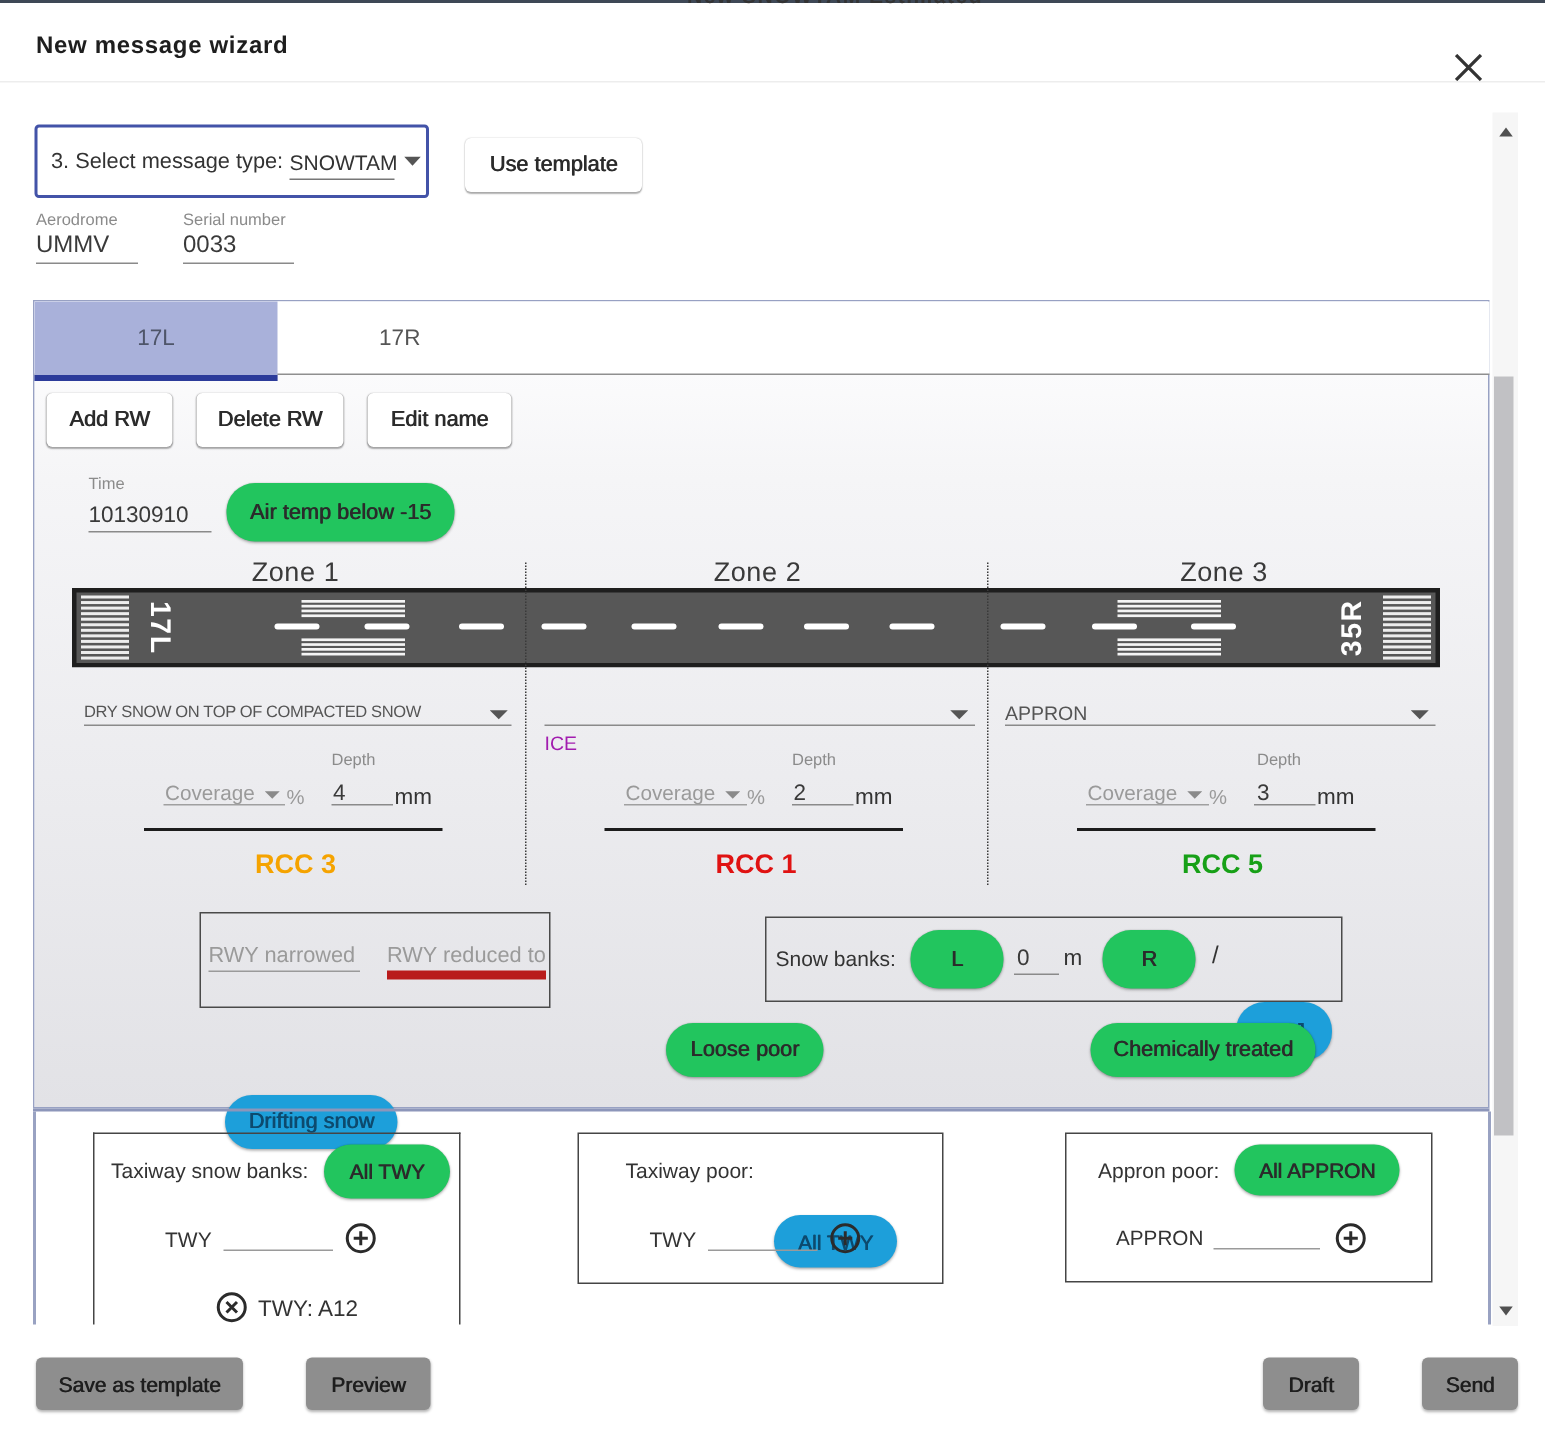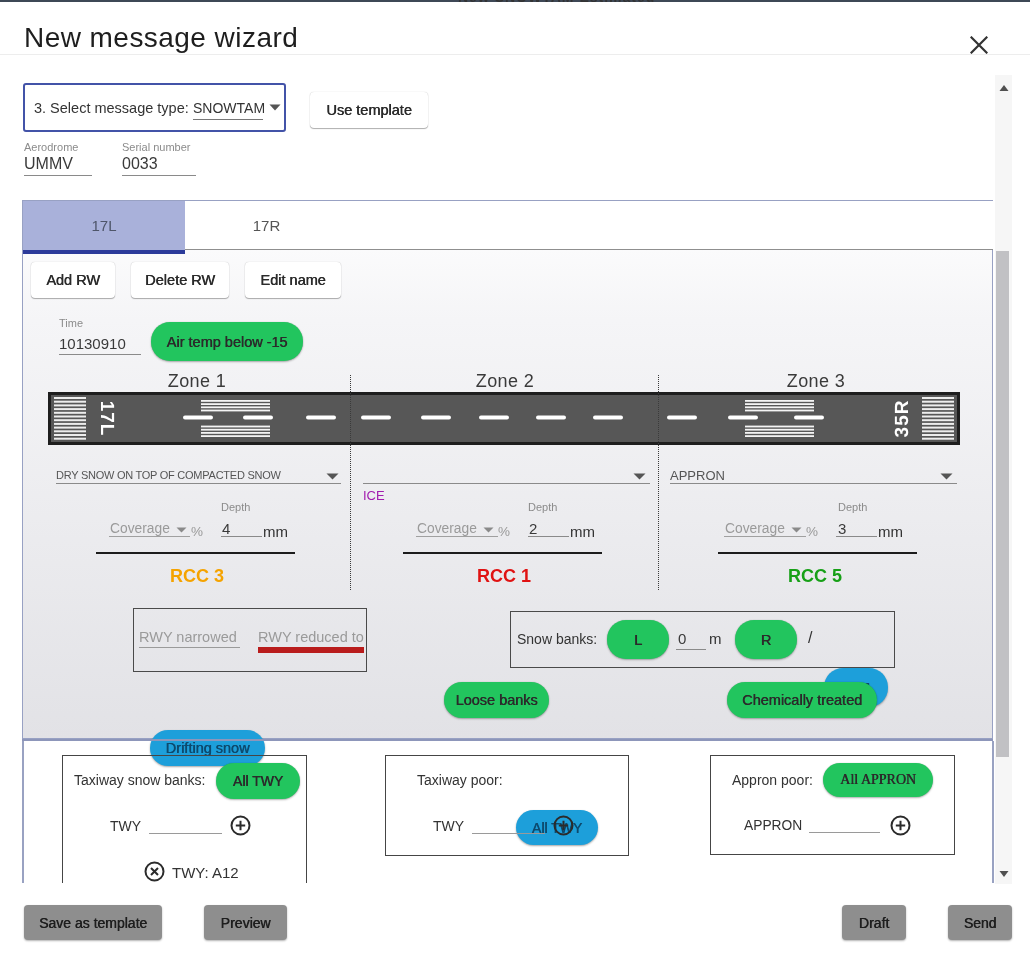--- a/index.html
+++ b/index.html
@@ -17,21 +17,21 @@
   .gray { color:#9a9a9a; }
 </style>
 </head>
 <body>
 
 <div class="abs" style="top:0;left:0;width:1030px;height:2px;background:#3e4856"></div>
 <div class="abs" style="top:-11px;left:458px;width:260px;height:16px;overflow:hidden;">
   <div style="font-size:14px;font-weight:bold;color:#333;letter-spacing:1px;">New SNOWTAM Estimated</div>
 </div>
 
-<div class="abs" style="top:22px;left:24px;font-size:28px;font-weight:normal;letter-spacing:0.45px;color:#1e1e1e;">New message wizard</div>
+<div class="abs" style="top:22px;left:24px;font-size:16px;font-weight:bold;letter-spacing:0.45px;color:#1e1e1e;">New message wizard</div>
 <svg class="abs" style="top:36px;left:970px;" width="18" height="18" viewBox="0 0 18 18">
   <path d="M0.7 0.7 L17.3 17.3 M17.3 0.7 L0.7 17.3" stroke="#333" stroke-width="2.2" fill="none"></path>
 </svg>
 <div class="abs" style="top:54px;left:0;width:1030px;height:1px;background:#ededed"></div>
 
 <div class="abs" style="top:75px;left:995px;width:17px;height:809px;background:#f6f6f6"></div>
 <div class="abs" style="top:251px;left:996px;width:13px;height:506px;background:#c1c1c4"></div>
 <svg class="abs" style="top:84px;left:999px;" width="10" height="8">
     <path d="M5 1 L9.5 7 L0.5 7 Z" fill="#505050"></path>
   </svg>
@@ -213,21 +213,21 @@
 <div class="abs" style="top:631px;left:517px;font-size:14px;color:#333;">Snow banks:</div>
 <div class="abs pill" style="top:620px;left:607px;width:62px;height:39px;">L</div>
 <div class="abs inp" style="top:630px;left:678px;">0</div>
 <div class="abs" style="top:649px;left:676px;width:30px;height:1px;background:#8a8a8a"></div>
 <div class="abs" style="top:630px;left:709px;font-size:15px;color:#333;">m</div>
 <div class="abs pill" style="top:620px;left:735px;width:62px;height:39px;">R</div>
 <div class="abs" style="top:629px;left:808px;font-size:16px;color:#333;">/</div>
 <div class="abs pill bluepill" style="top:620px;left:824px;width:64px;height:39px;">ADJ</div>
 
 <div class="abs pill bluepill" style="top:682px;left:150px;width:115px;height:36px;">Drifting snow</div>
-<div class="abs pill" style="top:682px;left:444px;width:105px;height:36px;">Loose banks</div>
+<div class="abs pill" style="top:682px;left:444px;width:105px;height:36px;">Loose poor</div>
 <div class="abs pill" style="top:682px;left:727px;width:150px;height:36px;">Chemically treated</div>
 
 <div class="abs" style="top:739px;left:22px;width:971px;height:2px;background:#8d96ba"></div>
 <div class="abs" style="top:741px;left:22px;width:1.5px;height:142px;background:#99a2c2"></div>
 <div class="abs" style="top:741px;left:992px;width:1.5px;height:142px;background:#99a2c2"></div>
 
 <div class="abs" style="top:755px;left:62px;width:245px;height:128px;border:1px solid #454545;border-bottom:none;"></div>
 <div class="abs" style="top:772px;left:74px;font-size:14px;color:#333;">Taxiway snow banks:</div>
 <div class="abs pill" style="top:763px;left:216px;width:84px;height:36px;font-size:14px;">All TWY</div>
 <div class="abs" style="top:818px;left:110px;font-size:14px;color:#333;">TWY</div>
@@ -247,21 +247,21 @@
 <div class="abs pill bluepill" style="top:762px;left:516px;width:82px;height:35px;font-size:14px;">All TWY</div>
 <div class="abs" style="top:818px;left:433px;font-size:14px;color:#333;">TWY</div>
 <div class="abs" style="top:833px;left:472px;width:73px;height:1px;background:#9a9a9a"></div>
 <svg class="abs" style="top:815px;left:553px;" width="21" height="21" viewBox="0 0 21 21">
   <circle cx="10.5" cy="10.5" r="9" fill="none" stroke="#2b2b2b" stroke-width="2"></circle>
   <path d="M10.5 5.8 V15.2 M5.8 10.5 H15.2" stroke="#2b2b2b" stroke-width="2"></path>
 </svg>
 
 <div class="abs" style="top:755px;left:710px;width:245px;height:100px;border:1px solid #454545;"></div>
 <div class="abs" style="top:772px;left:732px;font-size:14px;color:#333;">Appron poor:</div>
-<div class="abs pill" style="top:763px;left:823px;width:110px;height:34px;font-size:14px;font-family:Liberation Serif, serif;">All APPRON</div>
+<div class="abs pill" style="top:763px;left:823px;width:110px;height:34px;font-size:14px;">All APPRON</div>
 <div class="abs" style="top:818px;left:744px;font-size:13.8px;color:#333;">APPRON</div>
 <div class="abs" style="top:832px;left:809px;width:71px;height:1px;background:#9a9a9a"></div>
 <svg class="abs" style="top:815px;left:890px;" width="21" height="21" viewBox="0 0 21 21">
   <circle cx="10.5" cy="10.5" r="9" fill="none" stroke="#2b2b2b" stroke-width="2"></circle>
   <path d="M10.5 5.8 V15.2 M5.8 10.5 H15.2" stroke="#2b2b2b" stroke-width="2"></path>
 </svg>
 
 <div class="abs gbtn" style="top:905px;left:24px;width:138px;height:35px;">Save as template</div>
 <div class="abs gbtn" style="top:905px;left:204px;width:83px;height:35px;">Preview</div>
 <div class="abs gbtn" style="top:905px;left:842px;width:64px;height:35px;">Draft</div>

